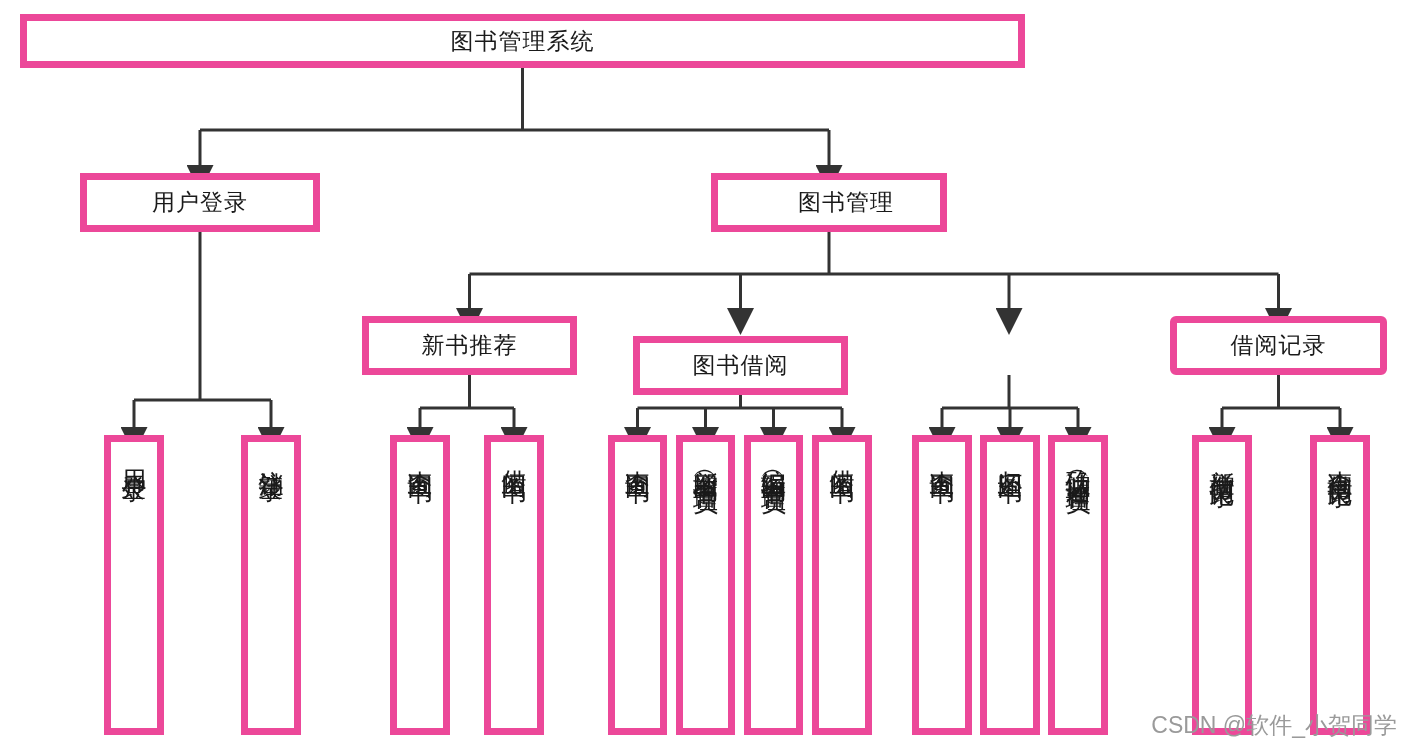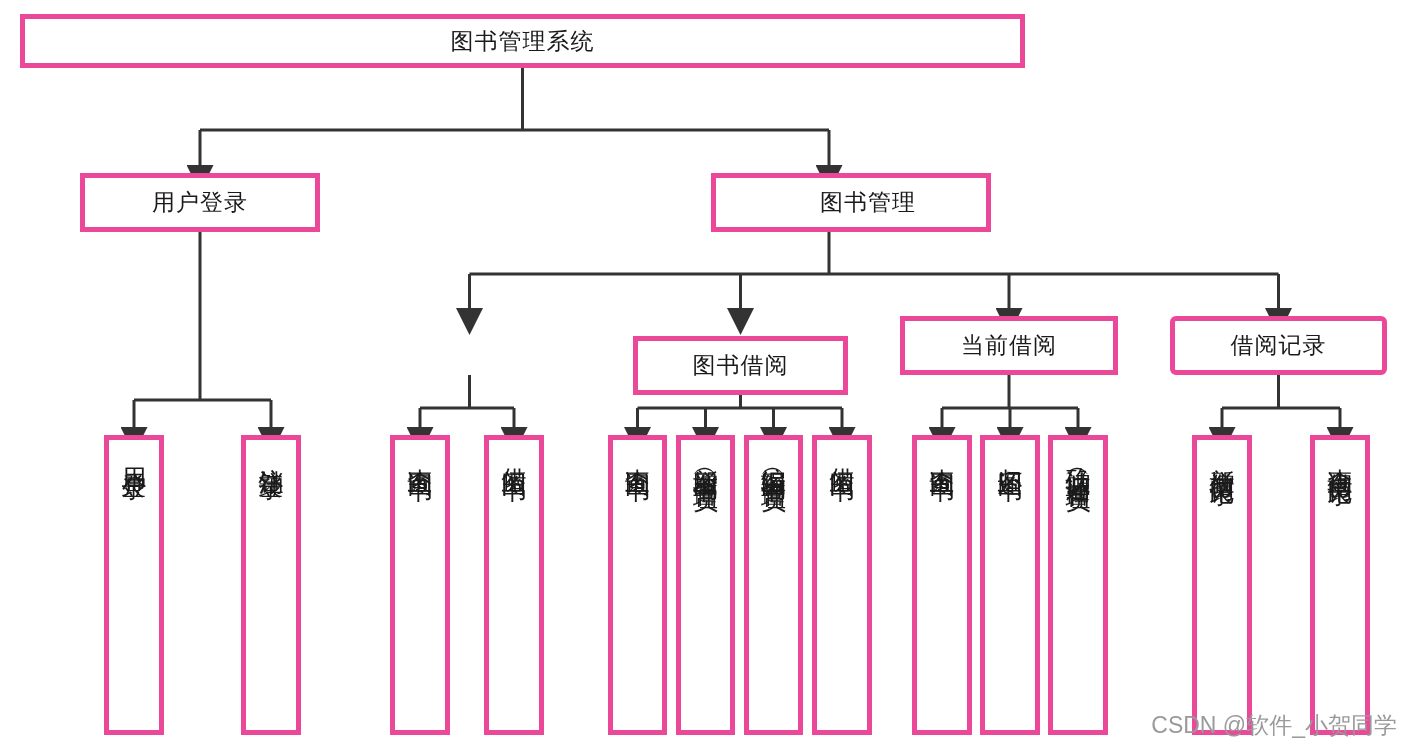--- a/index.html
+++ b/index.html
@@ -15,21 +15,21 @@
   }
   #edges{
     position:absolute;left:0;top:0;
     width:1405px;height:747px;
     pointer-events:none;
   }
   .node{
     position:absolute;
     box-sizing:border-box;
     background:#ffffff;
-    border:5px solid #ec4899;
+    border:7px solid #ec4899;
     display:flex;
     align-items:center;
     justify-content:center;
     color:#1a1a1a;
     z-index:2;
   }
   .node .label{
     font-size:23px;
     line-height:1.25;
     letter-spacing:1px;
@@ -105,28 +105,28 @@
       </g>
   </svg>
 
   <div class="watermark">CSDN @软件_小贺同学</div>
 <div class="node" style="left: 20px; top: 14px; width: 1005px; height: 54px;">
       <span class="label">图书管理系统</span>
     </div>
     <div class="node" style="left: 80px; top: 173px; width: 240px; height: 59px;">
       <span class="label">用户登录</span>
     </div>
-    <div class="node" style="left: 711px; top: 173px; width: 280px; height: 59px; padding-left: 34px;">
+    <div class="node" style="left: 711px; top: 173px; width: 236px; height: 59px; padding-left: 34px;">
       <span class="label">图书管理</span>
+    </div>
+    <div class="node" style="left: 362px; top: 316px; width: 215px; height: 59px;">
+      <span class="label">新书推荐</span>
     </div>
     <div class="node" style="left: 633px; top: 336px; width: 215px; height: 59px;">
       <span class="label">图书借阅</span>
-    </div>
-    <div class="node" style="left: 900px; top: 316px; width: 218px; height: 59px;">
-      <span class="label">当前借阅</span>
     </div>
     <div class="node" style="left: 1170px; top: 316px; width: 217px; height: 59px; border-radius: 6px;">
       <span class="label">借阅记录</span>
     </div>
     <div class="node leaf" style="left: 104px; top: 435px; width: 60px; height: 300px;">
       <span class="label">用户登录</span>
     </div>
     <div class="node leaf" style="left: 241px; top: 435px; width: 60px; height: 300px;">
       <span class="label">注销登录</span>
     </div>

